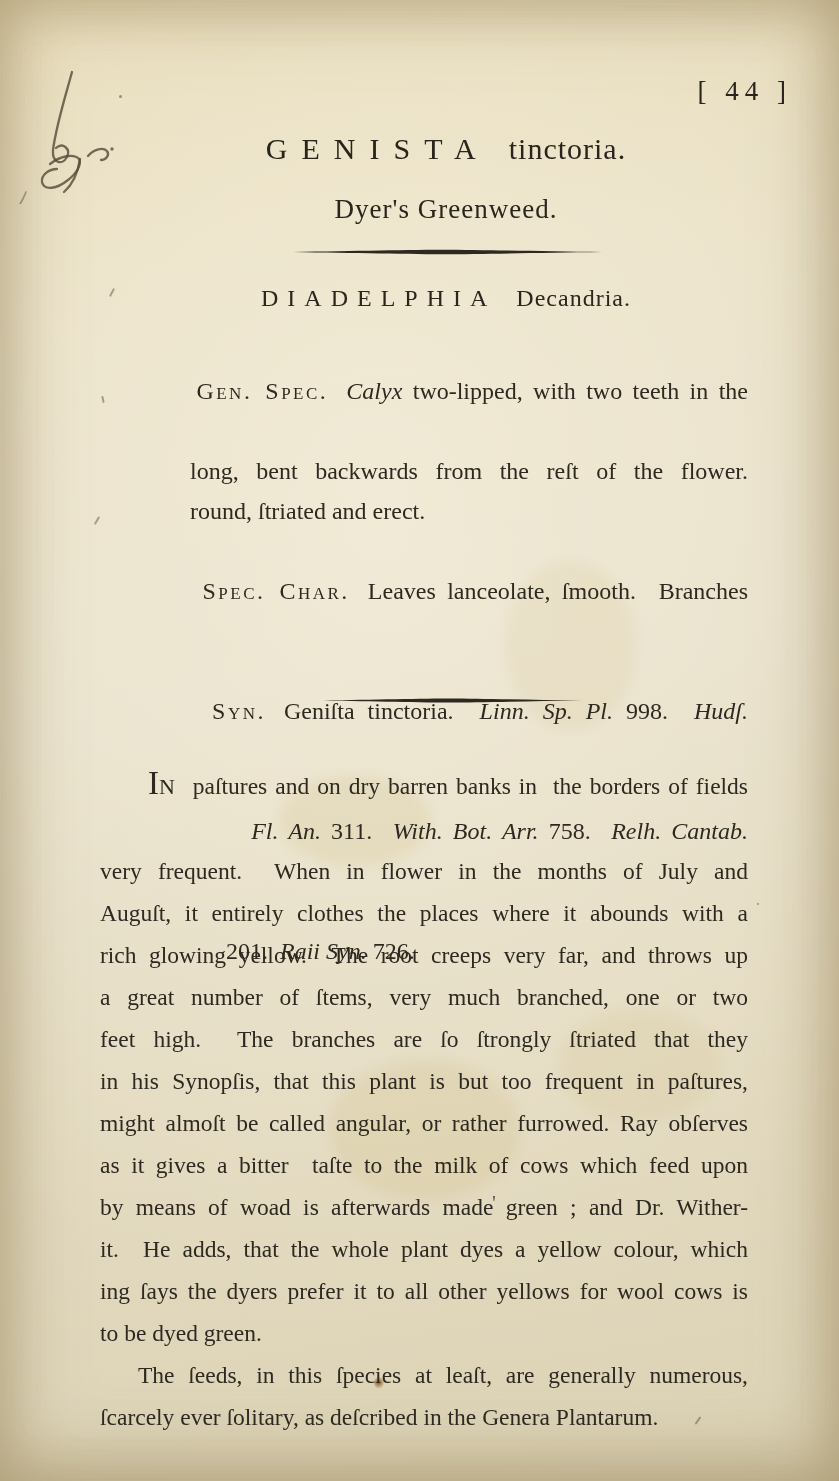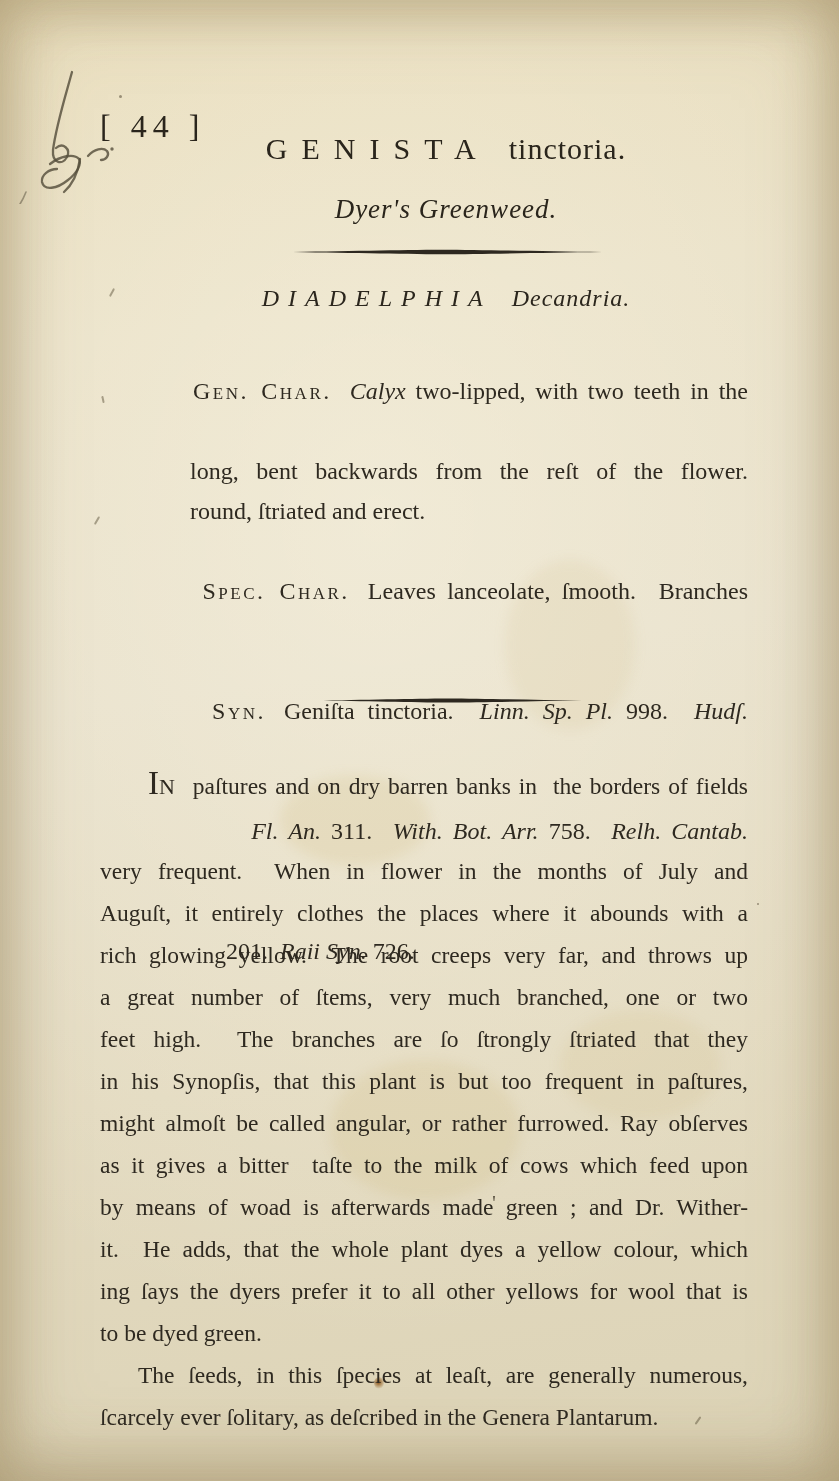--- a/index.html
+++ b/index.html
@@ -23,32 +23,32 @@
   .stain3{left:505px;top:560px;width:130px;height:170px;background:rgba(195,165,95,.10);}
   .stain4{left:560px;top:1010px;width:160px;height:110px;background:rgba(198,168,92,.10);}
   .spot{position:absolute;left:374px;top:1377px;width:10px;height:12px;border-radius:50%;
     background:radial-gradient(circle at 45% 45%,#8d5619,rgba(141,86,25,0) 75%);filter:blur(.6px);}
   .speck{position:absolute;background:rgba(85,75,55,.55);border-radius:50%;}
   .tick{position:absolute;width:2px;height:9px;background:rgba(95,85,62,.5);border-radius:1px;}
   .handwriting{position:absolute;left:16px;top:64px;width:110px;height:140px;}
   .handwriting path{fill:none;stroke:#564e3c;stroke-width:2.3;stroke-linecap:round;opacity:.82;}
   .handwriting circle{fill:#564e3c;opacity:.8;}
 
-  .pn{position:absolute;left:100px;top:76px;width:692px;text-align:left;
-      font-size:32px;letter-spacing:6px;color:#2a251c;margin-top:32px;}
+  .pn{position:absolute;left:100px;top:76px;width:692px;text-align:right;
+      font-size:27px;letter-spacing:6px;color:#2a251c;}
   .genus-line{position:absolute;left:100px;top:132px;width:692px;text-align:center;color:#2a251c;}
   .genus{font-size:30px;letter-spacing:14px;}
   .species{font-size:30px;margin-left:15px;letter-spacing:1px;}
   .common{position:absolute;left:100px;top:194px;width:692px;text-align:center;
-      font-style:italic;font-size:27px;letter-spacing:1px;color:#2a251c;}
+      font-size:27px;letter-spacing:1px;color:#2a251c;}
   .rule{position:absolute;fill:#2d2820;}
   .rule1{left:282px;top:248px;}
   .rule2{left:314px;top:697px;}
   .classif{position:absolute;left:100px;top:285px;width:692px;text-align:center;
-      font-style:italic;font-size:24px;color:#2b261d;}
+      font-size:24px;color:#2b261d;}
   .cl-class{letter-spacing:9px;}
   .cl-order{margin-left:14px;letter-spacing:1px;}
 
   .sections{position:absolute;left:100px;top:331px;width:648px;
       font-size:24px;line-height:40px;}
   .sec-line{white-space:pre-wrap;}
   .lead{padding-left:34px;}
   .cont{padding-left:90px;}
   .j{text-align:justify;text-align-last:justify;}
   .label{font-variant:small-caps;letter-spacing:2.5px;margin-right:18px;}
@@ -99,21 +99,21 @@
     <path d="M0 4 C 60 3.2, 120 1.9, 160 1.7 C 200 1.9, 260 3.2, 320 4 C 260 4.8, 200 6.1, 160 6.3 C 120 6.1, 60 4.8, 0 4 Z"></path>
   </svg>
 
   <div class="classif">
     <span class="cl-class">DIADELPHIA</span>
     <span class="cl-order">Decandria.</span>
   </div>
 
   <div class="sections">
     <div class="sec-line lead j">
-      <span class="label">Gen. Char.</span><span class="it">Calyx</span><span> two-lipped, with two teeth in the</span>
+      <span class="label">Gen. Spec.</span><span class="it">Calyx</span><span> two-lipped, with two teeth in the</span>
     </div>
     <div class="sec-line cont j">long, bent backwards from the reſt of the flower.</div>
 
     <div class="sec-line cont">round, ſtriated and erect.</div>
     <div class="sec-line lead j">
       <span class="label">Spec. Char.</span><span>Leaves lanceolate, ſmooth.  Branches</span>
     </div>
 
     <div class="sec-line lead j">
       <span class="label">Syn.</span><span>Geniſta tinctoria.  </span><span class="it">Linn. Sp. Pl.</span><span> 998.  </span><span class="it">Hudſ.</span>
@@ -137,21 +137,21 @@
     <div class="bl j">very frequent.  When in flower in the months of July and</div>
     <div class="bl j">Auguſt, it entirely clothes the places where it abounds with a</div>
     <div class="bl j">rich glowing yellow.  The root creeps very far, and throws up</div>
     <div class="bl j">a great number of ſtems, very much branched, one or two</div>
     <div class="bl j">feet high.  The branches are ſo ſtrongly ſtriated that they</div>
     <div class="bl j">in his Synopſis, that this plant is but too frequent in paſtures,</div>
     <div class="bl j">might almoſt be called angular, or rather furrowed. Ray obſerves</div>
     <div class="bl j">as it gives a bitter  taſte to the milk of cows which feed upon</div>
     <div class="bl j">by means of woad is afterwards made green ; and Dr. Wither-</div>
     <div class="bl j">it.  He adds, that the whole plant dyes a yellow colour, which</div>
-    <div class="bl j">ing ſays the dyers prefer it to all other yellows for wool that is</div>
+    <div class="bl j">ing ſays the dyers prefer it to all other yellows for wool cows is</div>
     <div class="bl">to be dyed green.</div>
     <div class="bl j indent">The ſeeds, in this ſpecies at leaſt, are generally numerous,</div>
     <div class="bl">ſcarcely ever ſolitary, as deſcribed in the Genera Plantarum.</div>
   </div>
 
   <span class="stray">'</span>
 
 </div>
 
 </body></html>

